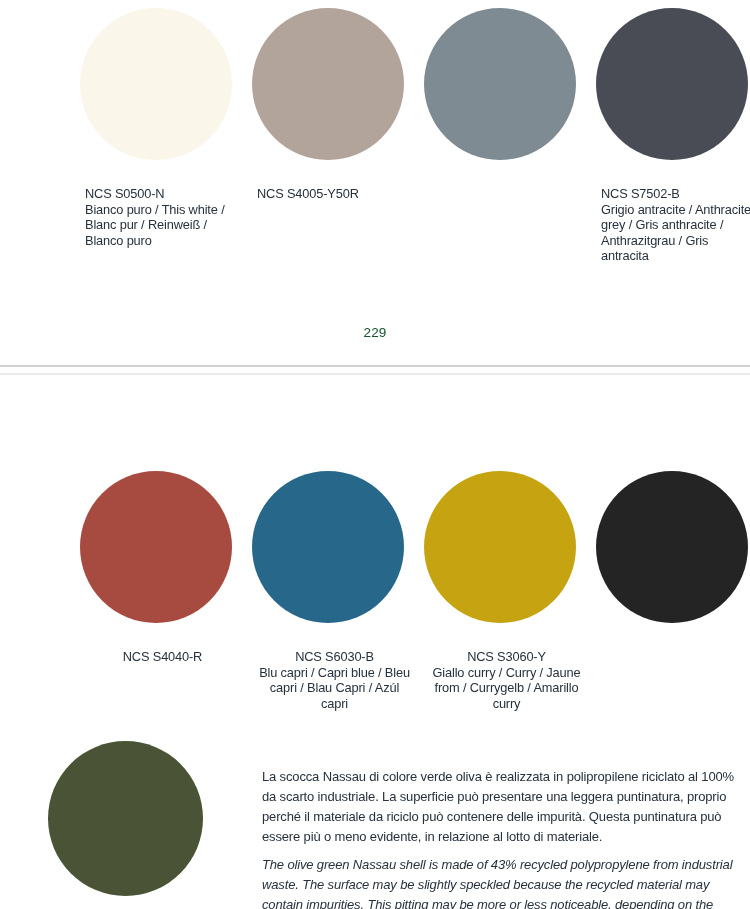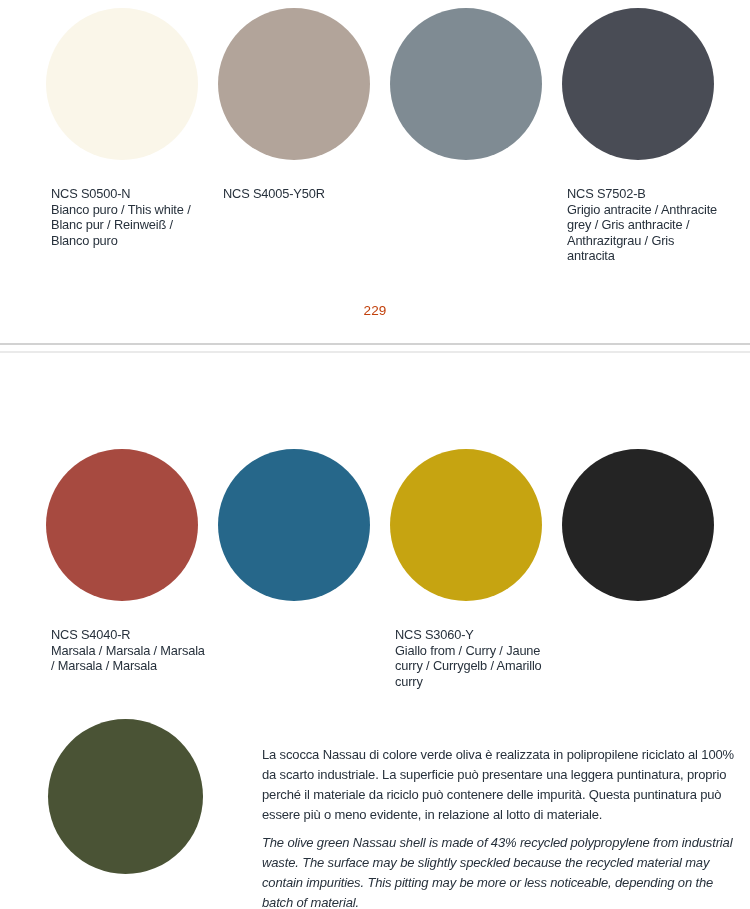--- a/index.html
+++ b/index.html
@@ -8,21 +8,21 @@
     height: 909px;
     background: #ffffff;
     font-family: "Liberation Sans", "DejaVu Sans", sans-serif;
     color: #27313c;
     overflow: hidden;
   }
   .page { position: relative; }
 
   .swatch-row {
     display: flex;
-    padding-left: 46px;
+    padding-left: 80px;
   }
   .swatch-col {
     flex: 0 0 172px;
     width: 172px;
   }
   .circle {
     width: 152px;
     height: 152px;
     border-radius: 50%;
   }
@@ -33,35 +33,35 @@
     letter-spacing: -0.15px;
   }
   .label .code { display: block; }
   .label .names { display: block; }
 
   .row1 { padding-top: 8px; height: 256px; }
 
   .page-number {
     text-align: center;
     font-size: 13.5px;
-    color: #c2410c;
-    margin-top: 39px;
+    color: #14532d;
+    margin-top: 61px;
     letter-spacing: 0.2px;
   }
 
   .page-divider {
     margin-top: 25px;
     height: 6px;
     width: 750px;
     border-top: 2px solid #d2d2d2;
     border-bottom: 2px solid #eaeaea;
     background: #ffffff;
   }
 
-  .row2 { margin-top: 96px; height: 240px; }
+  .row2 { margin-top: 96px; height: 240px; text-align: center; }
 
   .note-section {
     margin-top: 30px;
     display: flex;
     align-items: flex-start;
   }
   .note-circle {
     flex: 0 0 155px;
     width: 155px;
     height: 155px;
@@ -112,31 +112,34 @@
 
   <div class="page-number">229</div>
 
   <div class="page-divider"></div>
 
   <div class="swatch-row row2">
     <div class="swatch-col">
       <div class="circle" style="background: rgb(167, 74, 64);"></div>
       <div class="label">
         <span class="code">NCS S4040-R</span>
-        <span class="names">Marsala / Marsala / Marsala / Marsala / Marsala</span>
       </div>
     </div>
     <div class="swatch-col">
       <div class="circle" style="background: rgb(38, 103, 138);"></div>
+      <div class="label">
+        <span class="code">NCS S6030-B</span>
+        <span class="names">Blu capri / Capri blue / Bleu capri / Blau Capri / Azúl capri</span>
+      </div>
     </div>
     <div class="swatch-col">
       <div class="circle" style="background: rgb(198, 164, 17);"></div>
       <div class="label">
         <span class="code">NCS S3060-Y</span>
-        <span class="names">Giallo from / Curry / Jaune curry / Currygelb / Amarillo curry</span>
+        <span class="names">Giallo curry / Curry / Jaune from / Currygelb / Amarillo curry</span>
       </div>
     </div>
     <div class="swatch-col">
       <div class="circle" style="background: rgb(36, 36, 36);"></div>
     </div>
   </div>
 
   <div class="note-section">
     <div class="note-circle" style="background: rgb(74, 83, 53);"></div>
     <div class="note-text">

